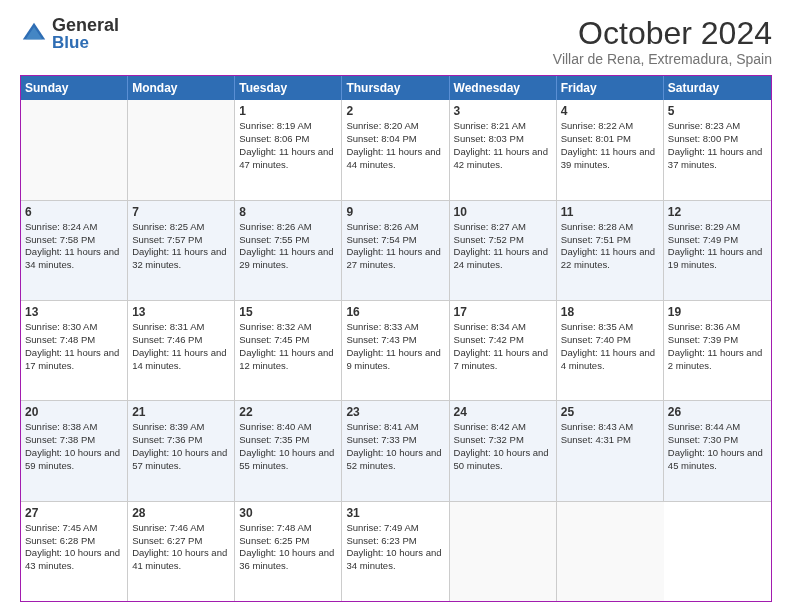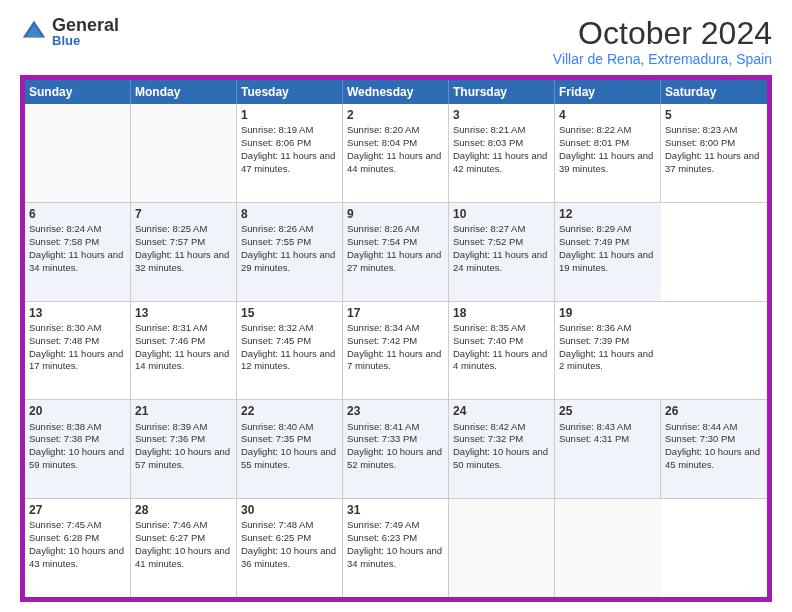--- a/index.html
+++ b/index.html
@@ -32,46 +32,46 @@
       display: flex;
       flex-direction: column;
       line-height: 1;
     }
     .logo-general {
       font-size: 18px;
       font-weight: bold;
       color: #333;
     }
     .logo-blue {
-      font-size: 13px;
+      font-size: 17px;
       font-weight: bold;
       color: #2e6db4;
     }
     .logo-icon {
       width: 28px;
       height: 28px;
     }
     .title-block {
       text-align: right;
     }
     .main-title {
       font-size: 32px;
       font-weight: normal;
       color: #333;
       line-height: 1.1;
     }
     .subtitle {
       font-size: 14px;
-      color: #3b82f6;
+      color: #737373;
     }
     .calendar {
       flex: 1;
       display: flex;
       flex-direction: column;
-      border: 5px solid #a21caf;
+      border: 1px solid #a21caf;
     }
     .cal-header {
       display: grid;
       grid-template-columns: repeat(7, 1fr);
       background: #2e6db4;
     }
     .cal-header-cell {
       color: #fff;
       font-size: 12px;
       font-weight: bold;
@@ -133,47 +133,49 @@
       <div class="main-title">October 2024</div>
       <div class="subtitle">Villar de Rena, Extremadura, Spain</div>
     </div>
   </div>
 
   <div class="calendar">
     <div class="cal-header">
     <div class="cal-header-cell">Sunday</div>
         <div class="cal-header-cell">Monday</div>
         <div class="cal-header-cell">Tuesday</div>
+        <div class="cal-header-cell">Thursday</div>
         <div class="cal-header-cell">Wednesday</div>
-        <div class="cal-header-cell">Thursday</div>
         <div class="cal-header-cell">Friday</div>
         <div class="cal-header-cell">Saturday</div>
       </div>
     <div class="cal-body">
     <div class="cal-row">
           <div class="cal-cell empty"></div>
           <div class="cal-cell empty"></div>
           <div class="cal-cell"><span class="day-num">1</span><span>Sunrise: 8:19 AM</span><br><span>Sunset: 8:06 PM</span><br><span>Daylight: 11 hours and 47 minutes.</span></div>
           <div class="cal-cell"><span class="day-num">2</span><span>Sunrise: 8:20 AM</span><br><span>Sunset: 8:04 PM</span><br><span>Daylight: 11 hours and 44 minutes.</span></div>
           <div class="cal-cell"><span class="day-num">3</span><span>Sunrise: 8:21 AM</span><br><span>Sunset: 8:03 PM</span><br><span>Daylight: 11 hours and 42 minutes.</span></div>
           <div class="cal-cell"><span class="day-num">4</span><span>Sunrise: 8:22 AM</span><br><span>Sunset: 8:01 PM</span><br><span>Daylight: 11 hours and 39 minutes.</span></div>
           <div class="cal-cell"><span class="day-num">5</span><span>Sunrise: 8:23 AM</span><br><span>Sunset: 8:00 PM</span><br><span>Daylight: 11 hours and 37 minutes.</span></div>
         </div>
         <div class="cal-row">
           <div class="cal-cell"><span class="day-num">6</span><span>Sunrise: 8:24 AM</span><br><span>Sunset: 7:58 PM</span><br><span>Daylight: 11 hours and 34 minutes.</span></div>
           <div class="cal-cell"><span class="day-num">7</span><span>Sunrise: 8:25 AM</span><br><span>Sunset: 7:57 PM</span><br><span>Daylight: 11 hours and 32 minutes.</span></div>
           <div class="cal-cell"><span class="day-num">8</span><span>Sunrise: 8:26 AM</span><br><span>Sunset: 7:55 PM</span><br><span>Daylight: 11 hours and 29 minutes.</span></div>
           <div class="cal-cell"><span class="day-num">9</span><span>Sunrise: 8:26 AM</span><br><span>Sunset: 7:54 PM</span><br><span>Daylight: 11 hours and 27 minutes.</span></div>
           <div class="cal-cell"><span class="day-num">10</span><span>Sunrise: 8:27 AM</span><br><span>Sunset: 7:52 PM</span><br><span>Daylight: 11 hours and 24 minutes.</span></div>
+          <div class="cal-cell"><span class="day-num">11</span><span>Sunrise: 8:28 AM</span><br><span>Sunset: 7:51 PM</span><br><span>Daylight: 11 hours and 22 minutes.</span></div>
           <div class="cal-cell"><span class="day-num">12</span><span>Sunrise: 8:29 AM</span><br><span>Sunset: 7:49 PM</span><br><span>Daylight: 11 hours and 19 minutes.</span></div>
         </div>
         <div class="cal-row">
           <div class="cal-cell"><span class="day-num">13</span><span>Sunrise: 8:30 AM</span><br><span>Sunset: 7:48 PM</span><br><span>Daylight: 11 hours and 17 minutes.</span></div>
           <div class="cal-cell"><span class="day-num">13</span><span>Sunrise: 8:31 AM</span><br><span>Sunset: 7:46 PM</span><br><span>Daylight: 11 hours and 14 minutes.</span></div>
           <div class="cal-cell"><span class="day-num">15</span><span>Sunrise: 8:32 AM</span><br><span>Sunset: 7:45 PM</span><br><span>Daylight: 11 hours and 12 minutes.</span></div>
+          <div class="cal-cell"><span class="day-num">16</span><span>Sunrise: 8:33 AM</span><br><span>Sunset: 7:43 PM</span><br><span>Daylight: 11 hours and 9 minutes.</span></div>
           <div class="cal-cell"><span class="day-num">17</span><span>Sunrise: 8:34 AM</span><br><span>Sunset: 7:42 PM</span><br><span>Daylight: 11 hours and 7 minutes.</span></div>
           <div class="cal-cell"><span class="day-num">18</span><span>Sunrise: 8:35 AM</span><br><span>Sunset: 7:40 PM</span><br><span>Daylight: 11 hours and 4 minutes.</span></div>
           <div class="cal-cell"><span class="day-num">19</span><span>Sunrise: 8:36 AM</span><br><span>Sunset: 7:39 PM</span><br><span>Daylight: 11 hours and 2 minutes.</span></div>
         </div>
         <div class="cal-row">
           <div class="cal-cell"><span class="day-num">20</span><span>Sunrise: 8:38 AM</span><br><span>Sunset: 7:38 PM</span><br><span>Daylight: 10 hours and 59 minutes.</span></div>
           <div class="cal-cell"><span class="day-num">21</span><span>Sunrise: 8:39 AM</span><br><span>Sunset: 7:36 PM</span><br><span>Daylight: 10 hours and 57 minutes.</span></div>
           <div class="cal-cell"><span class="day-num">22</span><span>Sunrise: 8:40 AM</span><br><span>Sunset: 7:35 PM</span><br><span>Daylight: 10 hours and 55 minutes.</span></div>
           <div class="cal-cell"><span class="day-num">23</span><span>Sunrise: 8:41 AM</span><br><span>Sunset: 7:33 PM</span><br><span>Daylight: 10 hours and 52 minutes.</span></div>
           <div class="cal-cell"><span class="day-num">24</span><span>Sunrise: 8:42 AM</span><br><span>Sunset: 7:32 PM</span><br><span>Daylight: 10 hours and 50 minutes.</span></div>

